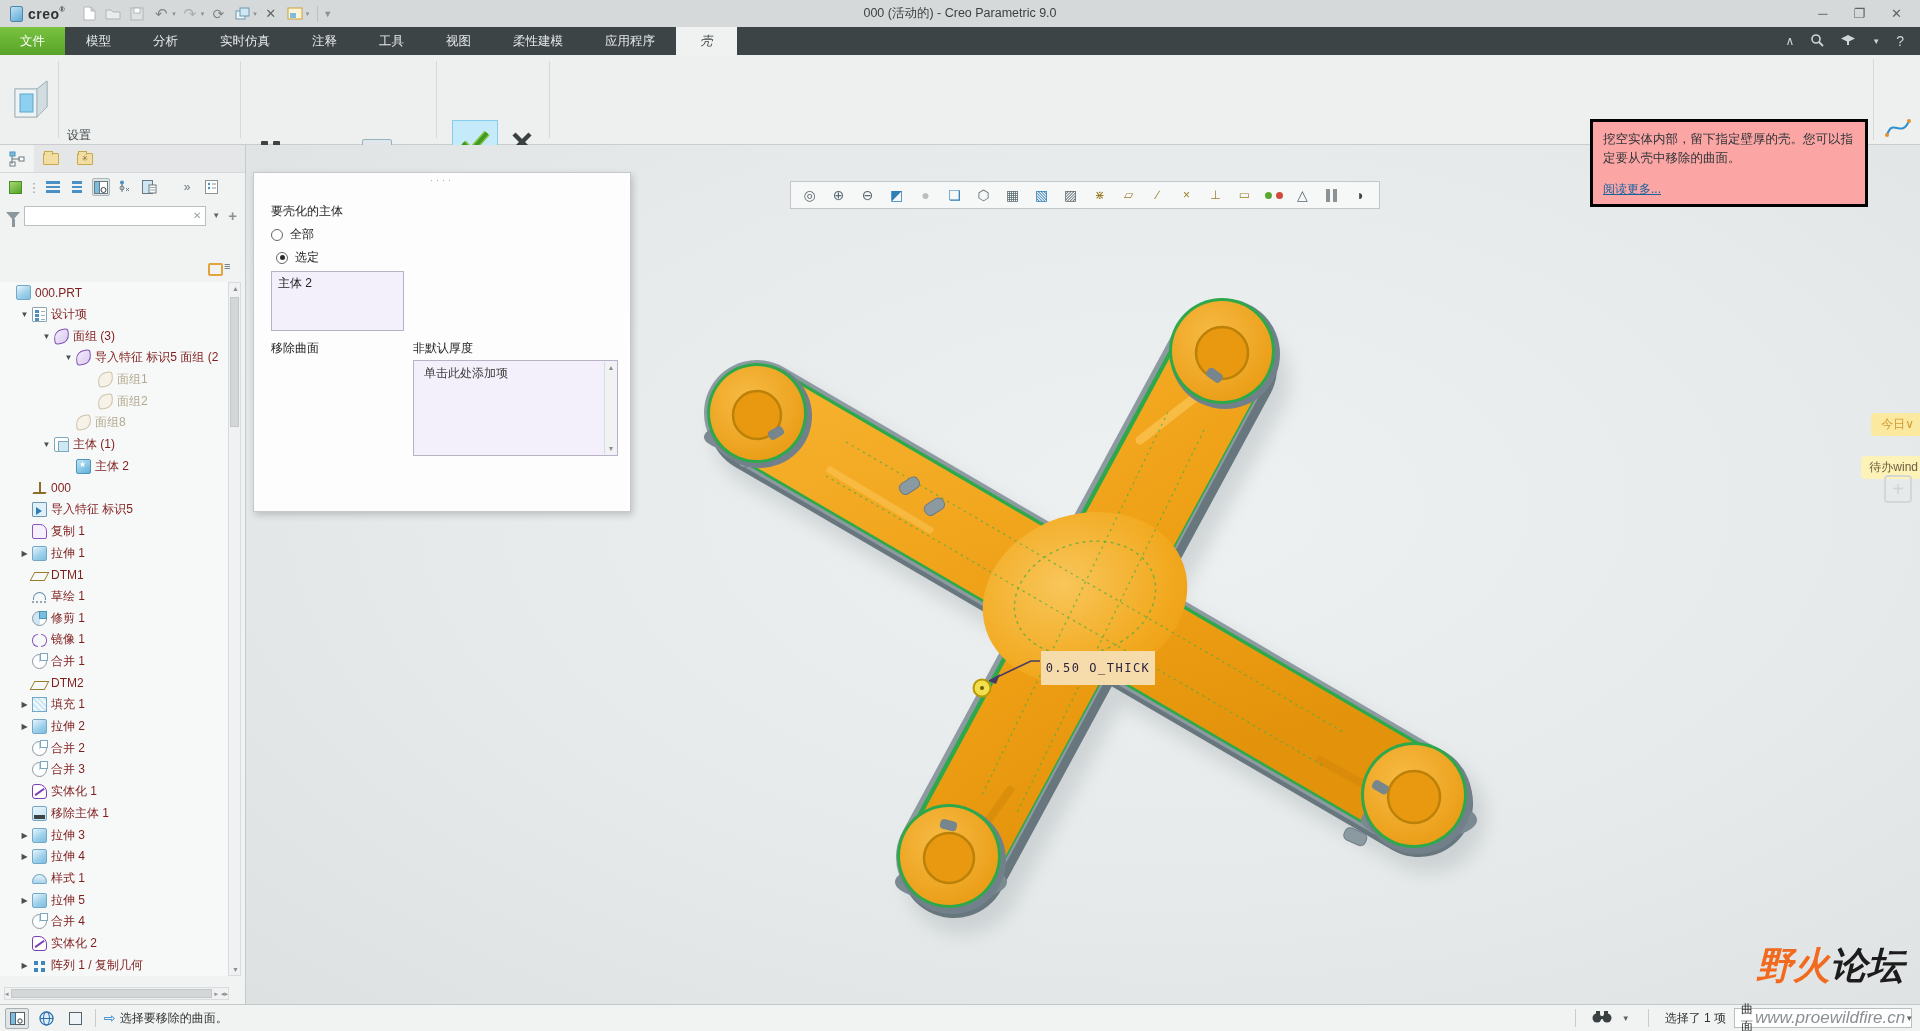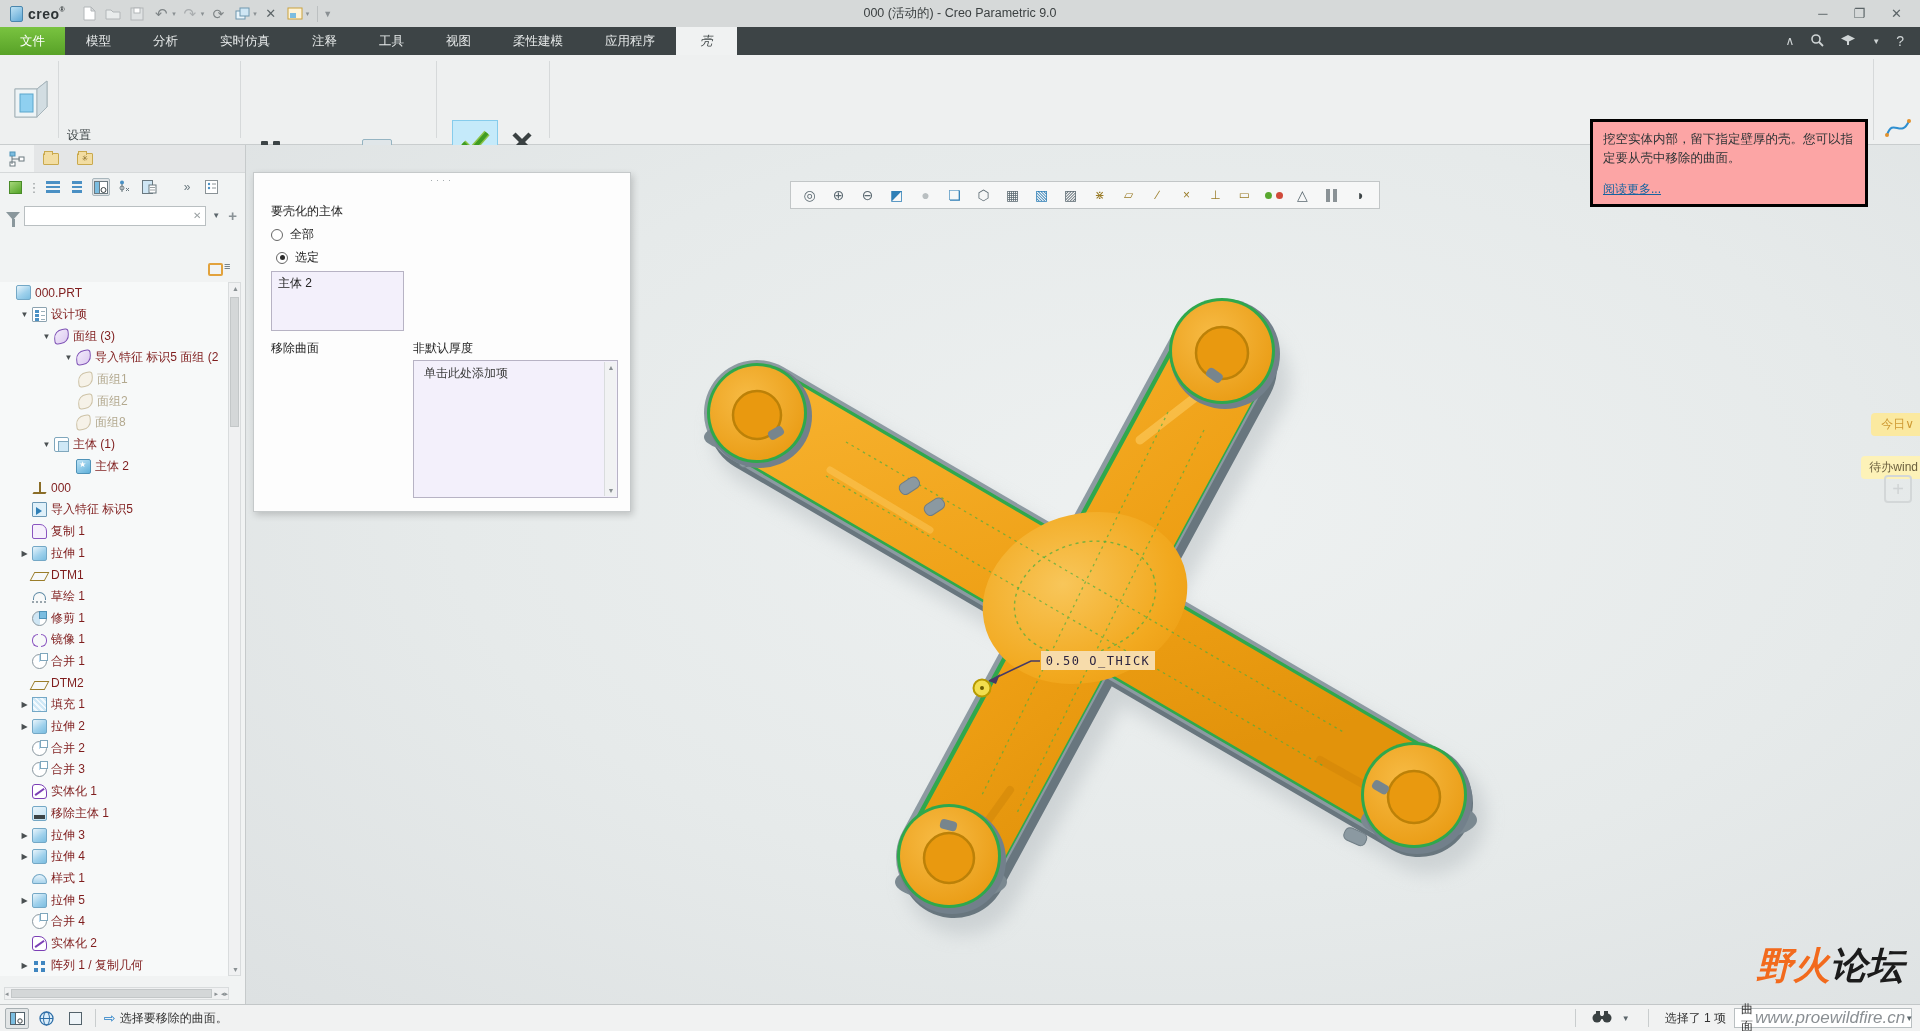--- a/index.html
+++ b/index.html
@@ -90,21 +90,21 @@
   .plus{color:#8a9296;font-size:15px;font-weight:bold;padding:0 2px;}
   .theader-ic{position:absolute;right:22px;top:118px;width:15px;height:13px;border:2px solid #e2a23c;border-radius:2px;}
   .theader-ic::after{content:"≡";position:absolute;left:14px;top:-5px;font-size:11px;color:#53626b;}
   .tree{position:absolute;left:0;top:137px;width:229px;height:694px;overflow:hidden;background:#f7f9f9;}
   .trow{display:flex;align-items:center;height:21.7px;padding-left:2px;white-space:nowrap;}
   .texp{width:13px;font-size:8px;color:#4a5052;text-align:center;flex:none;}
   .exp-open::before{content:"▼";}
   .exp-closed::before{content:"▶";}
   .tlabel{font-size:12px;color:#7f1d1d;overflow:hidden;}
   .dim .tlabel{color:#b3a98f;}
-  .lv1{padding-left:18px;}.lv2{padding-left:40px;}.lv3{padding-left:62px;text-align:center;}.lv4{padding-left:64px;}
+  .lv1{padding-left:18px;}.lv2{padding-left:40px;}.lv3{padding-left:62px;text-align:center;}.lv4{padding-left:84px;}
   .ticon{width:15px;height:15px;margin:0 4px 0 1px;position:relative;flex:none;}
   .ic-part,.ic-extrude{background:linear-gradient(145deg,#eaf5fb,#9fd1ec 55%,#7bbde0);border:1px solid #74a8c6;border-radius:2px;}
   .ic-body-star{background:linear-gradient(145deg,#bfe4f6,#5fb0da);border:1px solid #4f93b8;border-radius:2px;}
   .ic-body-star::after{content:"★";position:absolute;left:2px;top:0px;font-size:8px;color:#fff;}
   .ic-items{background:#fff;border:1px solid #8ca3b0;border-radius:1px;}
   .ic-items::before{content:"";position:absolute;left:2px;top:2px;width:4px;height:3px;background:#4a90c4;box-shadow:0 4px #4a90c4,0 8px #4a90c4;}
   .ic-items::after{content:"";position:absolute;left:8px;top:3px;width:4px;height:1px;background:#9ab0ba;box-shadow:0 4px #9ab0ba,0 8px #9ab0ba;}
   .ic-quilt{border:1.5px solid #7d4fb5;border-radius:60% 20% 60% 20%;background:linear-gradient(135deg,#f3ecfb,#dcc9f0);transform:rotate(-6deg);}
   .ic-quilt-dim{border:1.5px solid #cdc2a6;border-radius:60% 20% 60% 20%;background:#f6f2e8;transform:rotate(-6deg);}
   .ic-bodies{background:#fff;border:1px solid #7fa7bd;border-radius:2px;}
@@ -147,21 +147,21 @@
   .c-steel{color:#5c6a72;}
   .c-dark{color:#3c4446;}
   .c-sphere{color:#b9bfc1;}
   .gicon.spin::before{content:"";width:7px;height:7px;border-radius:50%;background:#58a82e;margin-right:4px;}
   .gicon.spin::after{content:"";width:7px;height:7px;border-radius:50%;background:#d04a3a;}
   .gicon.pause::before,.gicon.pause::after{content:"";width:4px;height:13px;background:#8a9296;margin:0 1.5px;}
   .sticky{position:absolute;right:0;text-align:right;font-size:12px;z-index:6;}
   .sticky .tag1{display:inline-block;background:#fbe9a0;color:#cf9a33;padding:3px 6px 3px 10px;border-radius:4px 0 0 4px;}
   .sticky .tag2{display:inline-block;background:#fdf2b8;color:#6b5f3e;padding:3px 2px 3px 8px;border-radius:4px 0 0 4px;margin-top:20px;}
   .ghostplus{position:absolute;right:8px;top:330px;width:28px;height:28px;border:2px solid #d3d7d8;border-radius:4px;color:#cfd3d4;font-size:20px;display:flex;align-items:center;justify-content:center;z-index:6;}
-  .anno-label{position:absolute;left:795px;top:506px;width:114px;height:19px;background:#f7dcab;color:#2b2340;font-family:"DejaVu Sans Mono",monospace;font-size:12px;letter-spacing:1.5px;display:flex;align-items:center;justify-content:center;z-index:6;}
+  .anno-label{position:absolute;left:795px;top:506px;width:114px;height:34px;background:#f7dcab;color:#2b2340;font-family:"DejaVu Sans Mono",monospace;font-size:12px;letter-spacing:1.5px;display:flex;align-items:center;justify-content:center;z-index:6;}
   .watermark{position:absolute;right:16px;bottom:20px;text-align:right;z-index:50;pointer-events:none;line-height:1;}
   .wm-brand{font-size:37px;font-style:italic;font-weight:bold;font-family:"Liberation Serif","DejaVu Serif",serif;}
   .wm-orange{color:#f26a1d;}
   .wm-dark{color:#1c1c1c;}
   .wm-url{font-size:17px;font-style:italic;color:#8a8f93;margin-top:2px;}
 
   
   .statusbar{position:absolute;left:0;top:1004px;width:1920px;height:27px;background:#f1f2f2;border-top:1px solid #c3c7c8;display:flex;align-items:center;font-size:12px;color:#333;}
   .sbtn{width:24px;height:21px;display:flex;align-items:center;justify-content:center;margin-left:5px;}
   .sbtn.pressed{background:#e2e5e6;border:1px solid #a8b0b3;border-radius:2px;}
@@ -390,21 +390,21 @@
   </div>
   <div class="radio-row" style="left:22px;top:76px;">
     <span class="radio sel"></span>
     <span>选定</span>
   </div>
   <div class="collector col-lav" style="left:17px;top:98px;width:133px;height:60px;">
     <div style="padding:3px 6px;">主体 2</div>
   </div>
   <div class="plabel" style="left:17px;top:167px;">移除曲面</div>
   <div class="plabel" style="left:159px;top:167px;">非默认厚度</div>
-  <div class="collector col-lav" style="left:159px;top:187px;width:205px;height:138px;">
+  <div class="collector col-lav" style="left:159px;top:187px;width:205px;height:96px;">
     <div class="ph-item">单击此处添加项</div>
     <div class="sbcol"></div>
   </div>
 </div>
 
 <div class="lpanel">
   <div class="ltabs">
     <div class="ltab on">
       <svg width="16" height="16">
           <rect x="1" y="1" width="5" height="4" fill="#7bbde0" stroke="#4f93b8"></rect>

